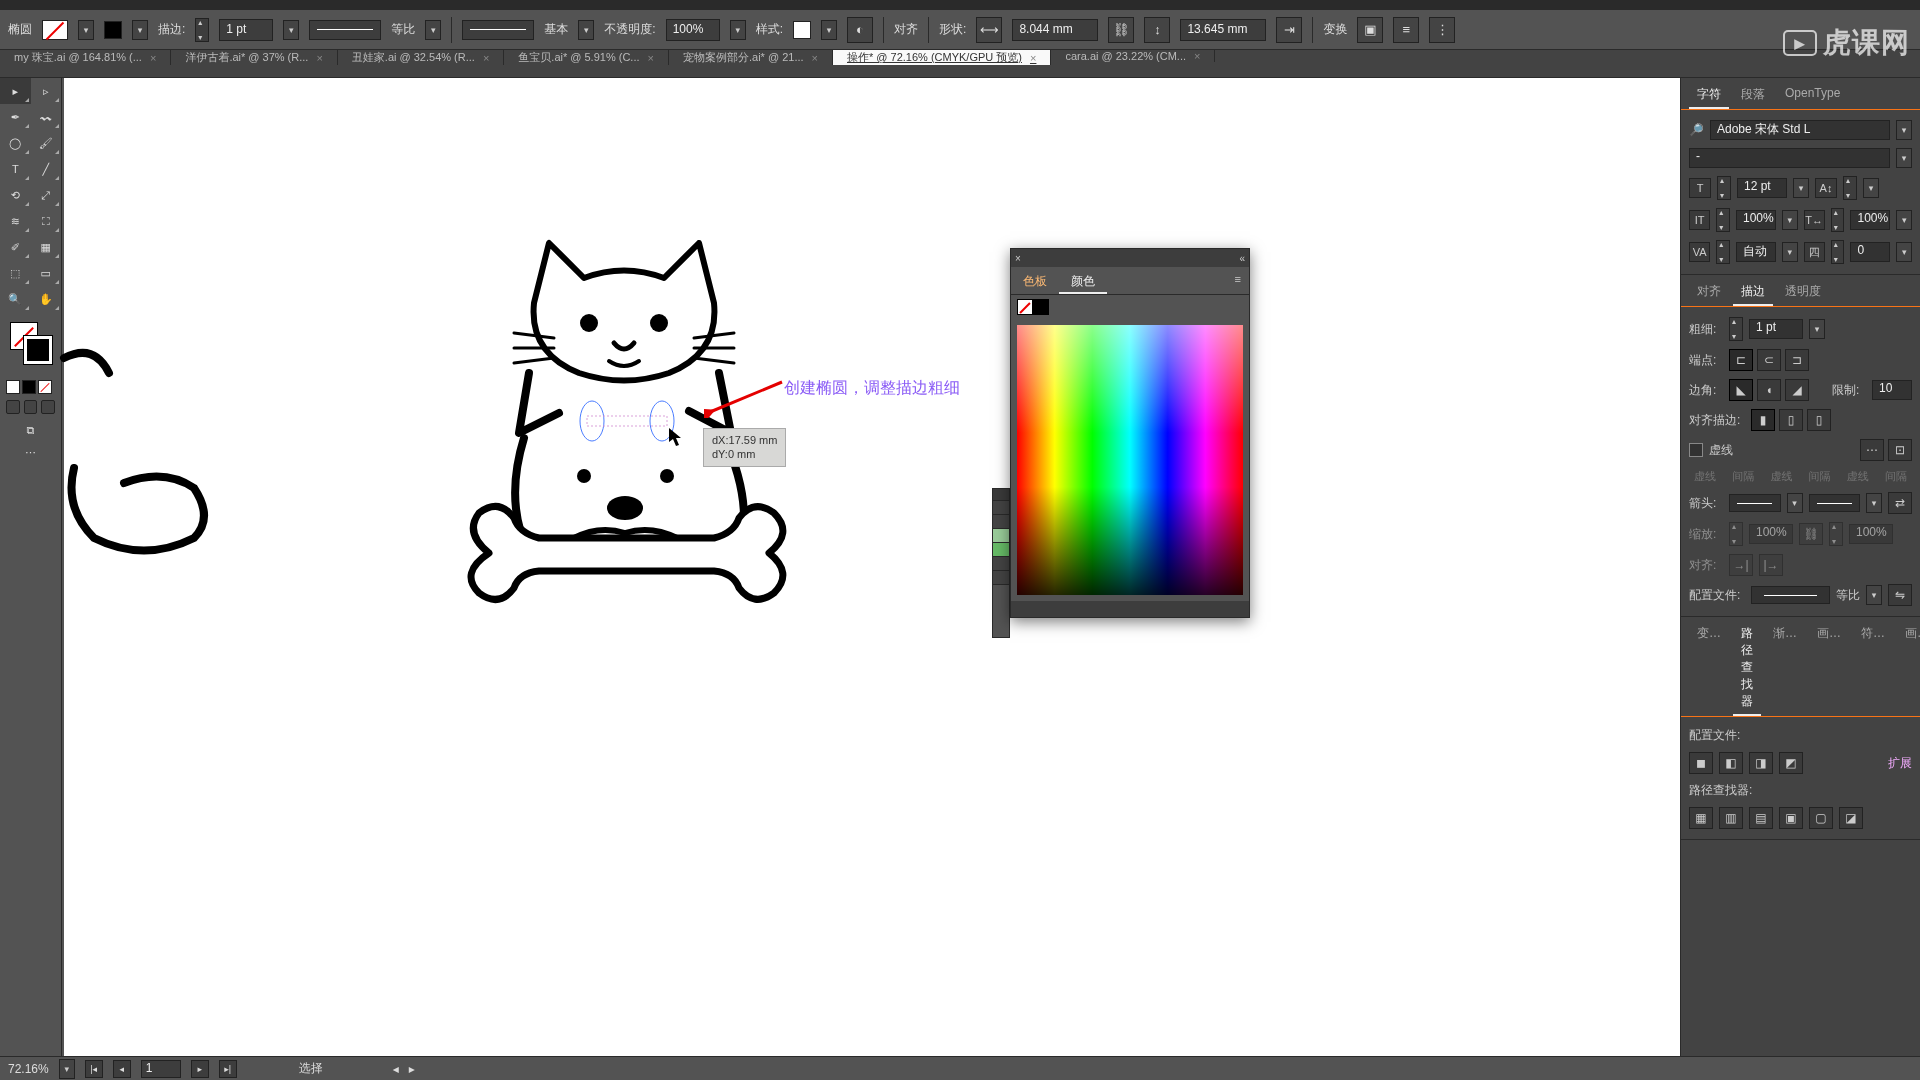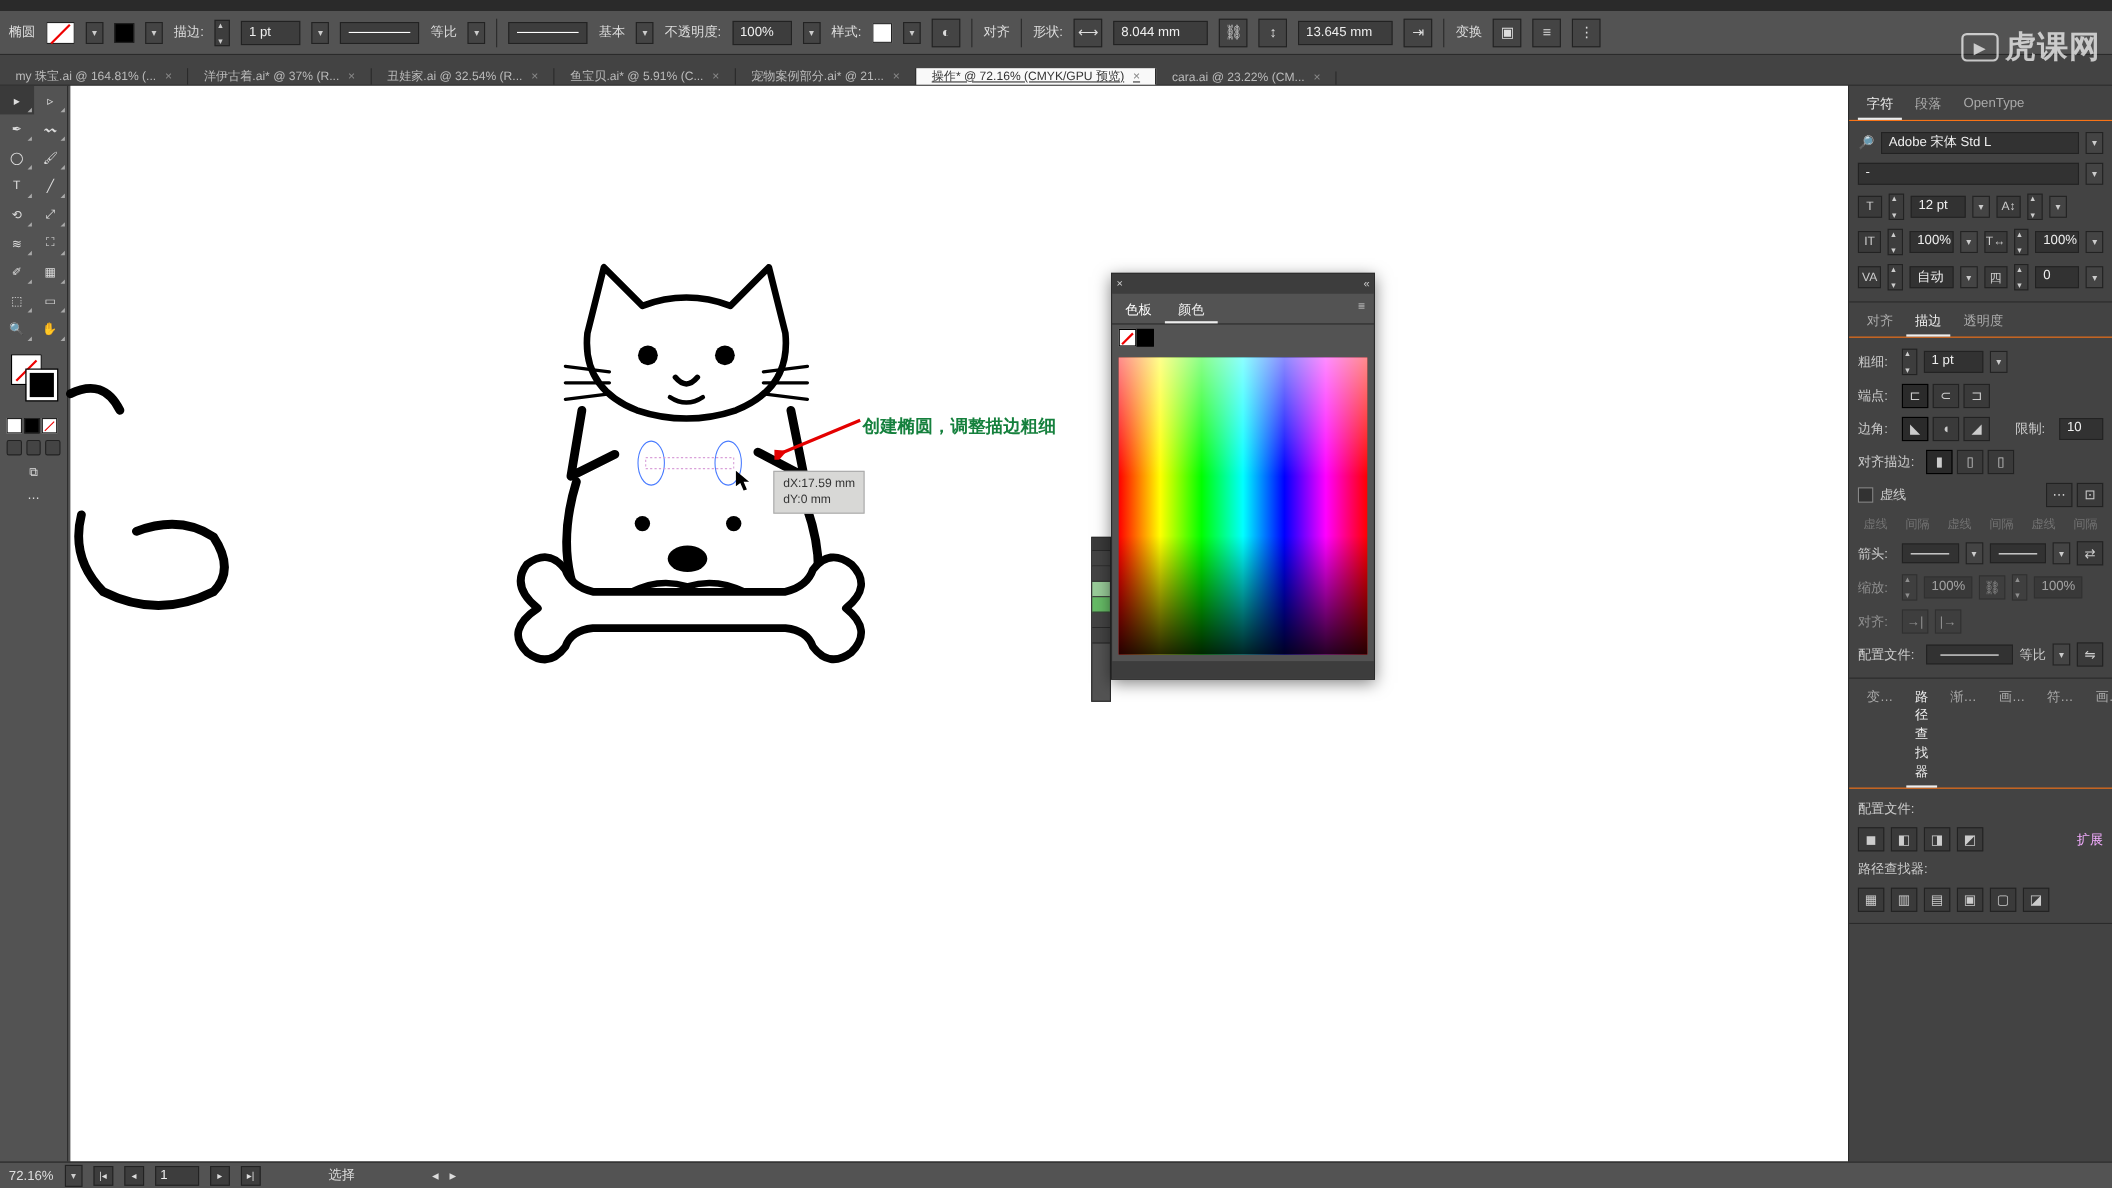--- a/index.html
+++ b/index.html
@@ -20,21 +20,21 @@
 .stepper::before { content: "▴"; position: absolute; top: -1px; left: 2px; font-size: 8px; color: #ccc; }
 .stepper::after  { content: "▾"; position: absolute; bottom: -1px; left: 2px; font-size: 8px; color: #ccc; }
 .field { background: #3d3d3d; border: 1px solid #222; color: #eee; padding: 2px 6px; height: 22px; min-width: 54px; font-size: 12px; }
 .field.wide { min-width: 86px; }
 .line-preview { width: 72px; height: 20px; background: #3d3d3d; border: 1px solid #222; display: flex; align-items: center; justify-content: center; }
 .line-preview::before { content: ""; width: 80%; border-top: 1px solid #fff; }
 .icon-btn { width: 26px; height: 26px; background: #444; border: 1px solid #222; display: flex; align-items: center; justify-content: center; font-size: 13px; color: #ddd; }
 .sep { width: 1px; height: 26px; background: #2a2a2a; }
 
 
-.doc-tabs { height: 28px; background: #434343; display: flex; align-items: flex-end; border-bottom: 1px solid #2a2a2a; }
+.doc-tabs { height: 28px; background: #434343; display: flex; align-items: flex-start; border-bottom: 1px solid #2a2a2a; }
 .doc-tab { padding: 0 14px; display: flex; align-items: center; gap: 8px; font-size: 11px; color: #bbb; border-right: 1px solid #2a2a2a; cursor: pointer; }
 .doc-tab.active { background: #f9f9f9; color: #333; text-decoration: underline; }
 .doc-tab .x { color: #888; }
 
 
 .workspace { position: absolute; top: 78px; bottom: 24px; left: 0; right: 0; display: flex; }
 
 
 .toolbox { width: 62px; background: #535353; border-right: 1px solid #2a2a2a; display: flex; flex-direction: column; padding-bottom: 6px; }
 .tool-grid { display: grid; grid-template-columns: 1fr 1fr; }
@@ -56,30 +56,30 @@
 
 
 .canvas-wrap { flex: 1; position: relative; background: #535353; }
 .canvas { position: absolute; left: 2px; right: 0; top: 0; bottom: 0; background: #fff; }
 
 
 .art { position: absolute; }
 
 
 .anno-arrow { position: absolute; left: 640px; top: 300px; width: 80px; height: 40px; }
-.anno-text { position: absolute; left: 720px; top: 300px; color: #15803d; font-size: 16px; font-weight: 700; white-space: nowrap; }
+.anno-text { position: absolute; left: 720px; top: 300px; color: #8b5cf6; font-size: 16px; font-weight: 400; white-space: nowrap; }
 .measure-tip { position: absolute; left: 639px; top: 350px; background: #d8d8d6; border: 1px solid #aaa; padding: 4px 8px; font-size: 11px; color: #333; line-height: 1.3; }
 
 
 .float-panel { position: absolute; width: 240px; background: #535353; border: 1px solid #2a2a2a; box-shadow: 0 4px 14px rgba(0,0,0,.5); }
 .fp-header { height: 18px; background: #3d3d3d; display:flex; align-items:center; padding:0 4px; }
 .fp-header .x { font-size: 10px; color: #ccc; cursor:pointer; }
 .fp-header .coll { margin-left:auto; font-size:10px; color:#ccc; }
 .fp-tabs { display:flex; border-bottom:1px solid #2a2a2a; height: 28px; }
-.fp-tab { padding: 6px 12px; font-size: 12px; color: #ffffff; cursor:pointer; }
+.fp-tab { padding: 6px 12px; font-size: 12px; color: #fdba74; cursor:pointer; }
 .fp-tab.active { color: #eee; border-bottom: 2px solid #eee; }
 .fp-swatches { display:flex; gap:0; padding:4px 6px; }
 .fp-sw { width: 16px; height: 16px; border: 1px solid #000; }
 .spectrum { margin: 6px; height: 270px; background:
   linear-gradient(to bottom, rgba(255,255,255,.55) 0%, rgba(255,255,255,0) 40%, rgba(0,0,0,0) 60%, rgba(0,0,0,.85) 100%),
   linear-gradient(to right, #ff0000, #ffff00, #00ff00, #00ffff, #0000ff, #ff00ff, #ff0000);
 }
 .fp-footer { height: 16px; background: #3d3d3d; }
 
 

